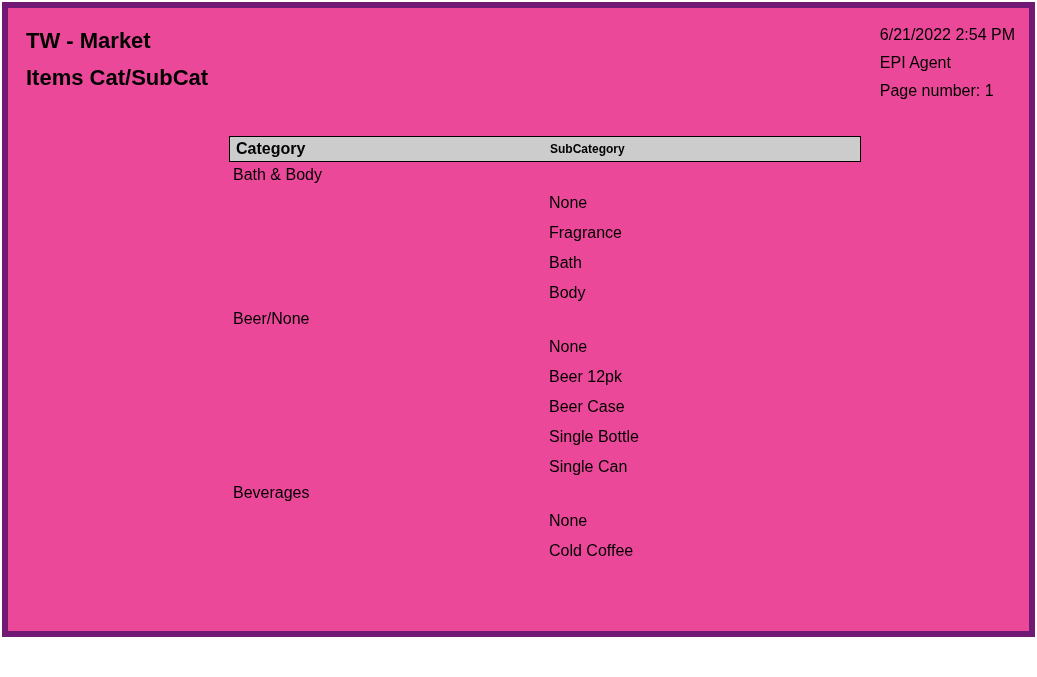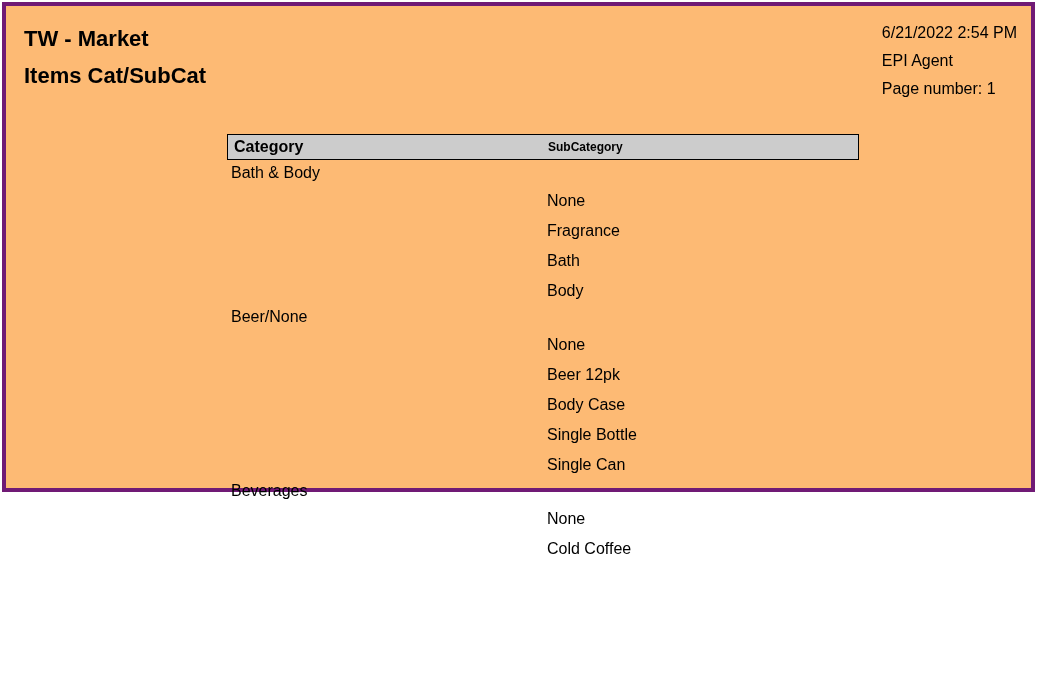--- a/index.html
+++ b/index.html
@@ -8,27 +8,27 @@
       padding: 0;
     }
     body {
       font-family: Arial, Helvetica, sans-serif;
       background: #ffffff;
       width: 1037px;
       height: 677px;
       position: relative;
     }
     .page {
-      border: 4px solid #701a75;
+      border: 6px solid #701a75;
       width: 1033px;
-      height: 490px;
+      height: 635px;
       margin: 2px;
       padding: 18px 14px;
       position: relative;
-      background: #fdba74;
+      background: #ec4899;
     }
     .header-left {
       position: absolute;
       top: 18px;
       left: 18px;
     }
     .title {
       font-size: 22px;
       font-weight: bold;
       color: #000;
@@ -156,21 +156,21 @@
         <div class="row sub-row">
           <div class="cat-cell"></div>
           <div class="sub-cell">None</div>
         </div>
         <div class="row sub-row">
           <div class="cat-cell"></div>
           <div class="sub-cell">Beer 12pk</div>
         </div>
         <div class="row sub-row">
           <div class="cat-cell"></div>
-          <div class="sub-cell">Body Case</div>
+          <div class="sub-cell">Beer Case</div>
         </div>
         <div class="row sub-row">
           <div class="cat-cell"></div>
           <div class="sub-cell">Single Bottle</div>
         </div>
         <div class="row sub-row">
           <div class="cat-cell"></div>
           <div class="sub-cell">Single Can</div>
         </div>
         <div class="row cat-row">

